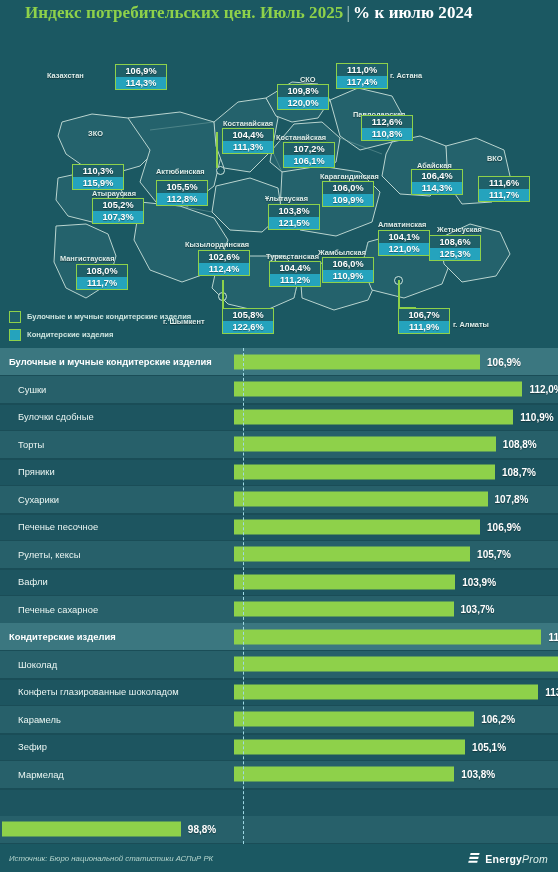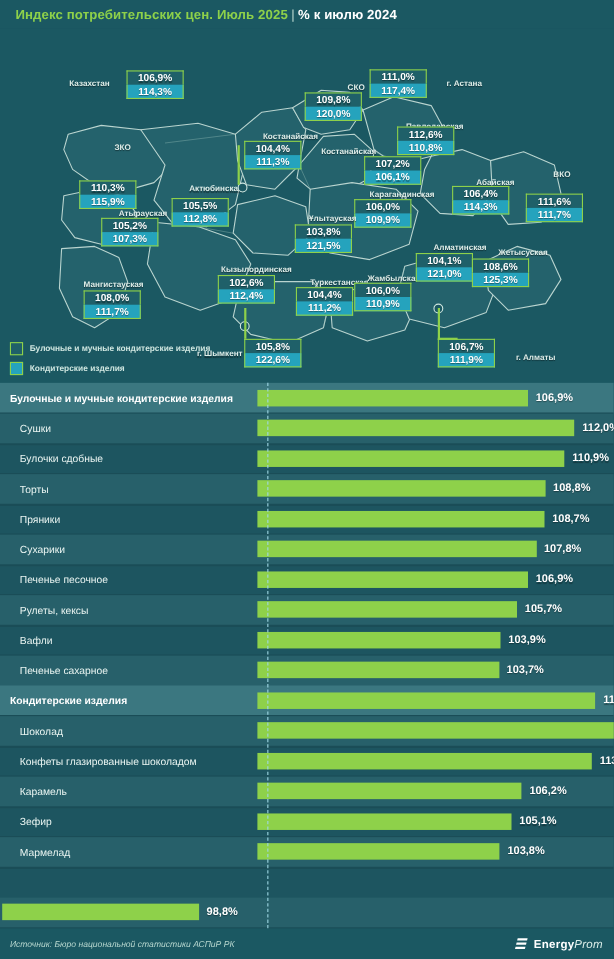--- a/index.html
+++ b/index.html
@@ -9,38 +9,39 @@
     font-family:"Liberation Sans","DejaVu Sans",sans-serif;
     position:relative;
   }
   
   #header{
     position:absolute;left:0;top:0;width:558px;height:26px;
     background:#1b5862;
     display:flex;align-items:center;
   }
   #header .title{
-    font-size:12px;font-weight:700;padding-left:14px;letter-spacing:.1px;
+    font-size:17px;font-weight:700;padding-left:25px;letter-spacing:.1px;
     white-space:nowrap;
+    font-family:Liberation Serif, serif;
   }
   .t-green{color:#8ed14a;}
   .t-white{color:#ffffff;}
   .t-sep{color:#b9d7cf;font-weight:400;margin:0 3px;}
 
   
   #map-panel{
     position:absolute;left:0;top:26px;width:558px;height:322px;
     background:#1b5862;
     overflow:hidden;
   }
   #map-svg{position:absolute;left:0;top:0;}
 
   .rname{
     position:absolute;color:#dfeeea;font-size:7.4px;font-weight:600;
-    white-space:nowrap;text-shadow:0 1px 1px rgba(0,0,0,.45);margin-left:16px;
+    white-space:nowrap;text-shadow:0 1px 1px rgba(0,0,0,.45);
   }
   
   .chip{position:absolute;width:52px;}
   .chip .row{
     height:13px;line-height:13px;text-align:center;
     font-size:9.2px;font-weight:700;color:#ffffff;
     box-sizing:border-box;
     text-shadow:0 1px 1px rgba(0,0,0,.4);
   }
   .chip .r1{background:#1f6069;border:1.2px solid #8ed14a;border-bottom:none;}
@@ -195,21 +196,21 @@
       <div class="chip" style="left: 336px; top: 37px;">
         <div class="row r1">111,0%</div>
         <div class="row r2">117,4%</div>
       </div>
       <div class="rname" style="left: 353px; top: 84px;">Павлодарская</div>
       <div class="chip" style="left: 361px; top: 89px;">
         <div class="row r1">112,6%</div>
         <div class="row r2">110,8%</div>
       </div>
       <div class="rname" style="left: 276px; top: 107px;">Костанайская</div>
-      <div class="chip" style="left: 283px; top: 116px; margin-left: 48px;">
+      <div class="chip" style="left: 283px; top: 116px;">
         <div class="row r1">107,2%</div>
         <div class="row r2">106,1%</div>
       </div>
       <div class="rname" style="left: 156px; top: 141px;">Актюбинская</div>
       <div class="chip" style="left: 156px; top: 154px;">
         <div class="row r1">105,5%</div>
         <div class="row r2">112,8%</div>
       </div>
       <div class="rname" style="left: 92px; top: 163px;">Атырауская</div>
       <div class="chip" style="left: 92px; top: 172px;">

